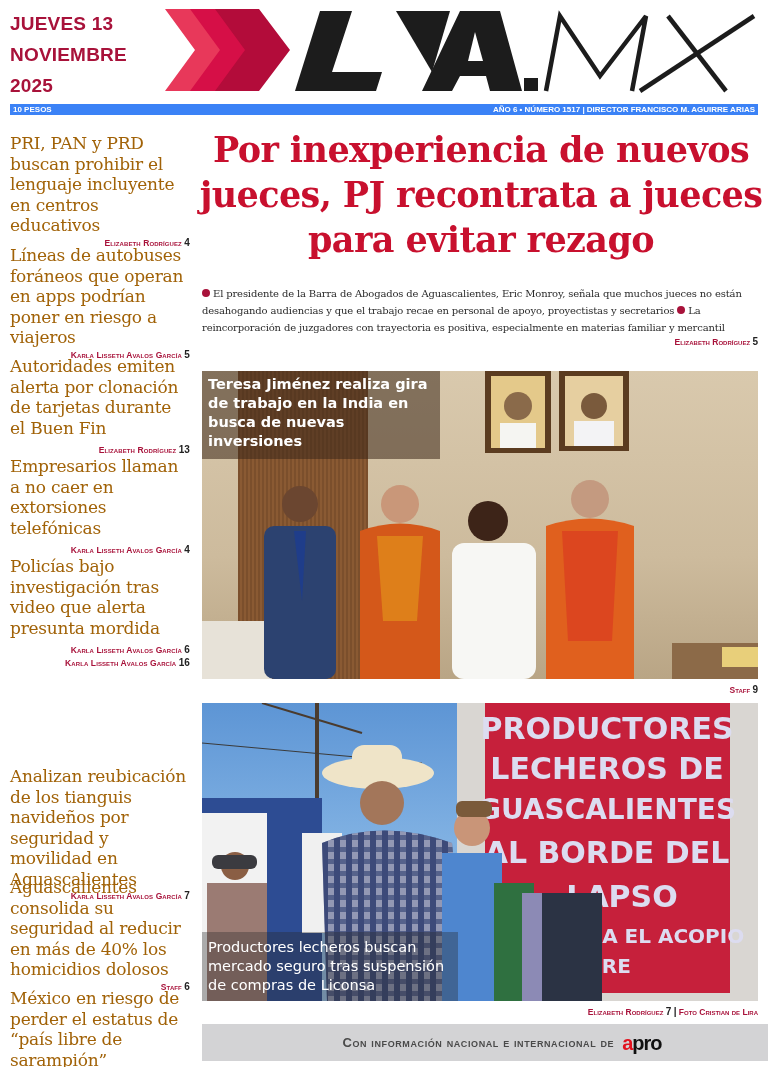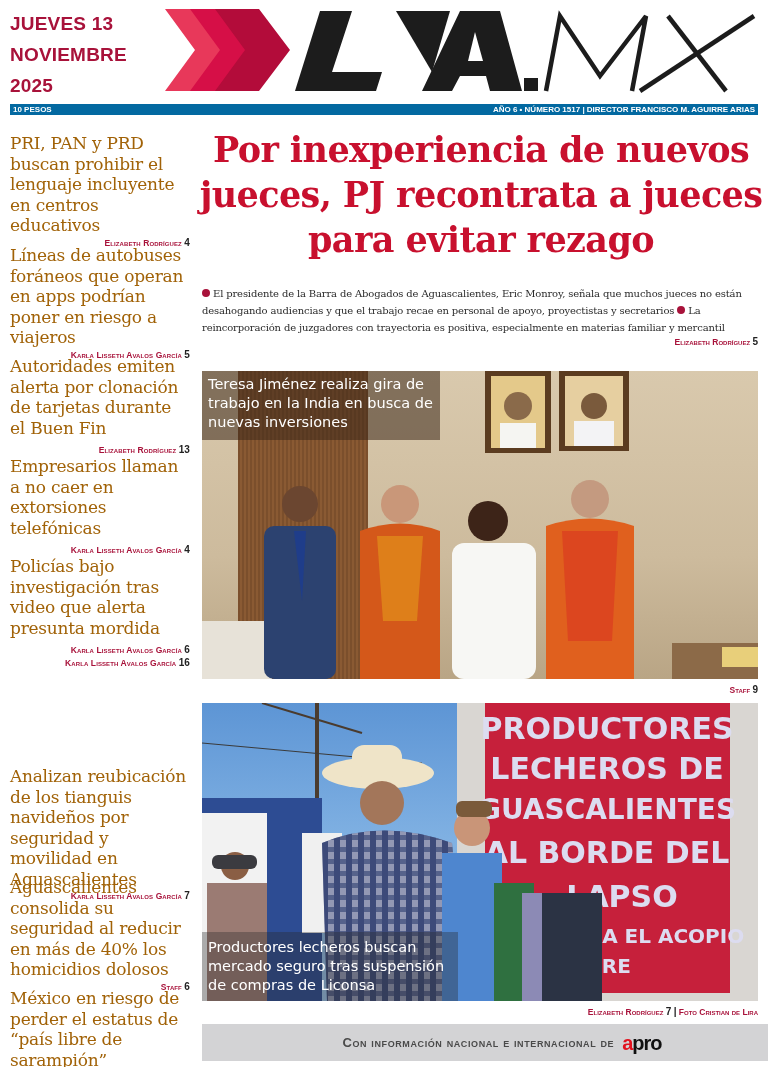--- a/index.html
+++ b/index.html
@@ -2,41 +2,41 @@
 <html><head>
 <meta charset="utf-8">
 <style>
   * { box-sizing: border-box; margin: 0; padding: 0; }
   html, body { width: 768px; height: 1067px; background: #ffffff; overflow: hidden; }
   body { position: relative; font-family: "Liberation Sans", sans-serif; color: #222; }
 
   
   .date-block { position: absolute; left: 10px; top: 8px; color: #a8123a; font-family: "Liberation Sans", sans-serif; font-weight: bold; font-size: 19px; line-height: 31px; letter-spacing: 0.2px; }
   .logo { position: absolute; left: 160px; top: 6px; width: 600px; height: 90px; }
-  .bar { position: absolute; left: 10px; top: 104px; width: 748px; height: 11px; background: #0369a1; color: #fff; font-weight: bold; font-size: 8px; line-height: 11px; padding: 0 3px; display: flex; justify-content: space-between; }
+  .bar { position: absolute; left: 10px; top: 104px; width: 748px; height: 11px; background: #3b82f6; color: #fff; font-weight: bold; font-size: 8px; line-height: 11px; padding: 0 3px; display: flex; justify-content: space-between; }
 
   
   .left-col { position: absolute; left: 10px; top: 130px; width: 180px; }
   .brief { position: absolute; left: 0; width: 180px; }
   .brief-title { font-family: "DejaVu Serif", serif; font-size: 17px; line-height: 20.5px; color: #a16207; letter-spacing: -0.25px; }
   .byline { text-align: right; font-size: 8.5px; font-weight: bold; color: #a8123a; font-variant: small-caps; letter-spacing: 0.1px; margin-top: 1px; }
   .byline .pg { color: #222; font-size: 10px; font-variant: normal; }
 
   
   .headline { position: absolute; left: 198px; top: 127px; width: 566px; text-align: center; color: #c8102e; font-family: "DejaVu Serif", serif; font-weight: bold; font-size: 35px; line-height: 45px; letter-spacing: -0.6px; }
   .deck { position: absolute; left: 202px; top: 285px; width: 556px; font-family: "DejaVu Serif", serif; font-size: 10px; line-height: 17px; color: #2a2a2a; letter-spacing: -0.15px; }
   .dot { display: inline-block; width: 8px; height: 8px; border-radius: 50%; background: #a8123a; margin-right: 3px; vertical-align: 0px; }
   .deck-byline { position: absolute; right: 10px; top: 336px; font-size: 8.5px; font-weight: bold; color: #a8123a; font-variant: small-caps; }
   .deck-byline .pg { color: #222; font-size: 10px; font-variant: normal; }
 
   
   .photo { position: absolute; overflow: hidden; }
   .photo1 { left: 202px; top: 371px; width: 556px; height: 308px; background: linear-gradient(180deg,#d9c9ad 0%,#cdbb9d 60%,#b9a585 100%); }
   .photo2 { left: 202px; top: 703px; width: 556px; height: 298px; background: linear-gradient(180deg,#5d95d5 0%,#7fb0e2 45%,#9cc4ea 100%); }
-  .caption-box { position: absolute; left: 0; top: 0; color: #fff; font-family: "DejaVu Sans", sans-serif; font-size: 14.5px; line-height: 19px; padding: 4px 7px 8px 6px; background: rgba(60,40,25,0.55); }
+  .caption-box { position: absolute; left: 0; top: 0; color: #fff; font-family: "DejaVu Sans", sans-serif; font-size: 14.5px; line-height: 19px; padding: 4px 7px 8px 6px; background: rgba(60,40,25,0.55); font-weight: bold; }
   .caption-box2 { position: absolute; left: 0; bottom: 0; color: #fff; font-family: "DejaVu Sans", sans-serif; font-size: 14.5px; line-height: 19px; padding: 6px 12px 6px 6px; background: rgba(40,40,40,0.35); }
   .credit { position: absolute; right: 10px; font-size: 8.5px; font-weight: bold; color: #a8123a; font-variant: small-caps; }
   .credit .pg { color: #222; font-size: 10px; font-variant: normal; }
 
   
   .apro-banner { position: absolute; left: 202px; top: 1024px; width: 600px; height: 37px; background: #d3d3d5; display: flex; align-items: center; justify-content: center; gap: 8px; }
   .apro-text { font-weight: bold; color: #4a4a4a; font-size: 13px; font-variant: small-caps; letter-spacing: 0.6px; }
   .apro-logo { display: flex; align-items: center; font-weight: bold; font-size: 20px; line-height: 20px; letter-spacing: -1px; }
   .apro-a { color: #e2121f; }
   .apro-rest { color: #111; }

